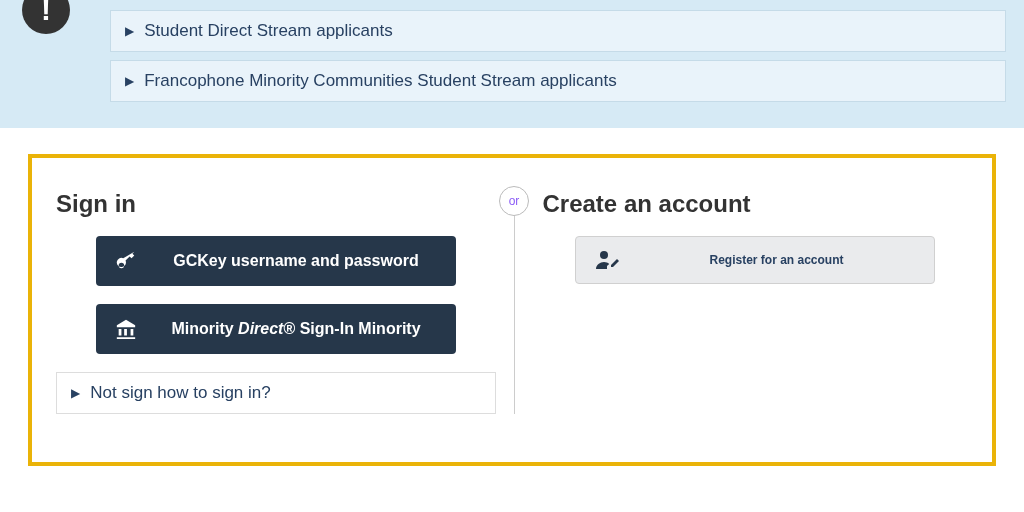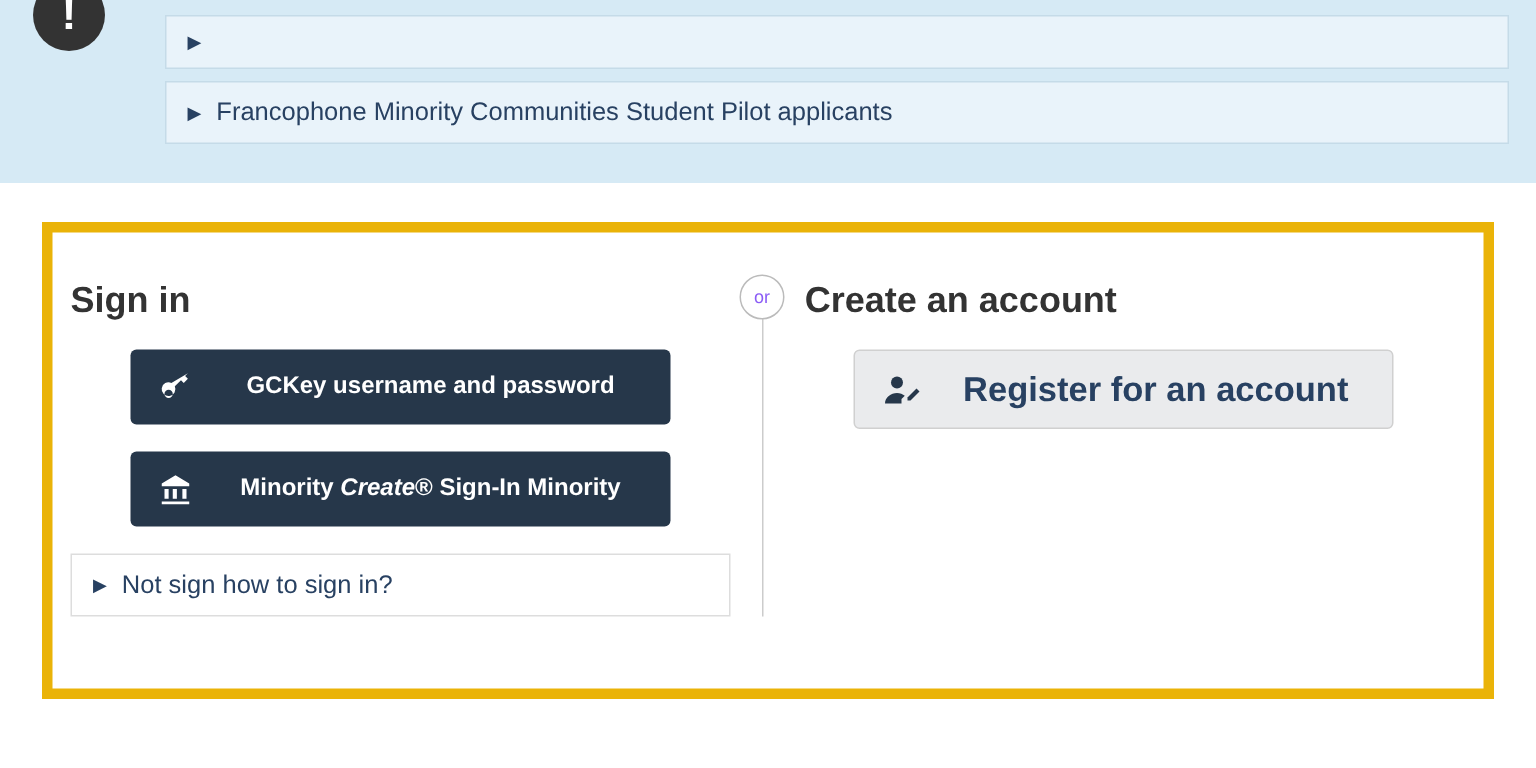--- a/index.html
+++ b/index.html
@@ -47,23 +47,23 @@
     display: flex;
     align-items: center;
   }
   .expander .tri {
     font-size: 12px;
     margin-right: 10px;
     color: #284162;
   }
   .signin-panel {
     margin: 26px 28px 0 28px;
-    border: 7px solid #eab308;
-    background: #fff;
-    padding: 32px 20px 48px 12px;
+    border: 4px solid #eab308;
+    background: #fff;
+    padding: 32px 20px 48px 24px;
     position: relative;
     display: flex;
     justify-content: flex-end;
   }
   .col-left, .col-right {
     flex: 1;
     position: relative;
   }
   .divider-vert {
     width: 1px;
@@ -123,21 +123,21 @@
   .btn-dark .label-text {
     flex: 1;
   }
   .btn-light {
     display: flex;
     align-items: center;
     background: #eaebed;
     color: #284162;
     border: 1px solid #d0d0d0;
     border-radius: 4px;
-    font-size: 23px;
+    font-size: 12px;
     font-weight: 700;
     padding: 12px 18px;
     width: 360px;
     margin-left: 60px;
     cursor: pointer;
   }
   .btn-light .icon-slot {
     width: 28px;
     margin-right: 16px;
     flex-shrink: 0;
@@ -173,24 +173,25 @@
   .interac-italic { font-style: italic; }
 </style>
 </head>
 <body>
 
 <div class="notice-band">
   <div class="exclaim-circle">!</div>
   <div class="expander-list">
     <div class="expander">
       <span class="tri">▶</span>
+      <span>Student Direct Stream applicants</span>
     </div>
     <div class="expander">
       <span class="tri">▶</span>
-      <span>Francophone Minority Communities Student Pilot applicants</span>
+      <span>Francophone Minority Communities Student Stream applicants</span>
     </div>
   </div>
 </div>
 
 <div class="signin-panel">
   <div class="col-left">
     <h2 class="section-title">Sign in</h2>
 
     <button class="btn-dark">
       <span class="icon-slot">
@@ -201,21 +202,21 @@
       <span class="label-text">GCKey username and password</span>
     </button>
 
     <button class="btn-dark">
       <span class="icon-slot">
         <svg width="22" height="22" viewBox="0 0 24 24" fill="#fff">
           <path d="M12 2L2 8v2h20V8L12 2zM4 12h3v7H4v-7zm6 0h3v7h-3v-7zm7 0h3v7h-3v-7zM2 21h20v2H2v-2z"></path>
         </svg>
       </span>
       <span class="label-text">
-        <span>Minority </span><span class="interac-italic">Create</span><span>® Sign-In Minority</span>
+        <span>Minority </span><span class="interac-italic">Direct</span><span>® Sign-In Minority</span>
       </span>
     </button>
 
     <div class="expander-white">
       <span class="tri">▶</span>
       <span>Not sign how to sign in?</span>
     </div>
   </div>
 
   <div class="divider-vert">

